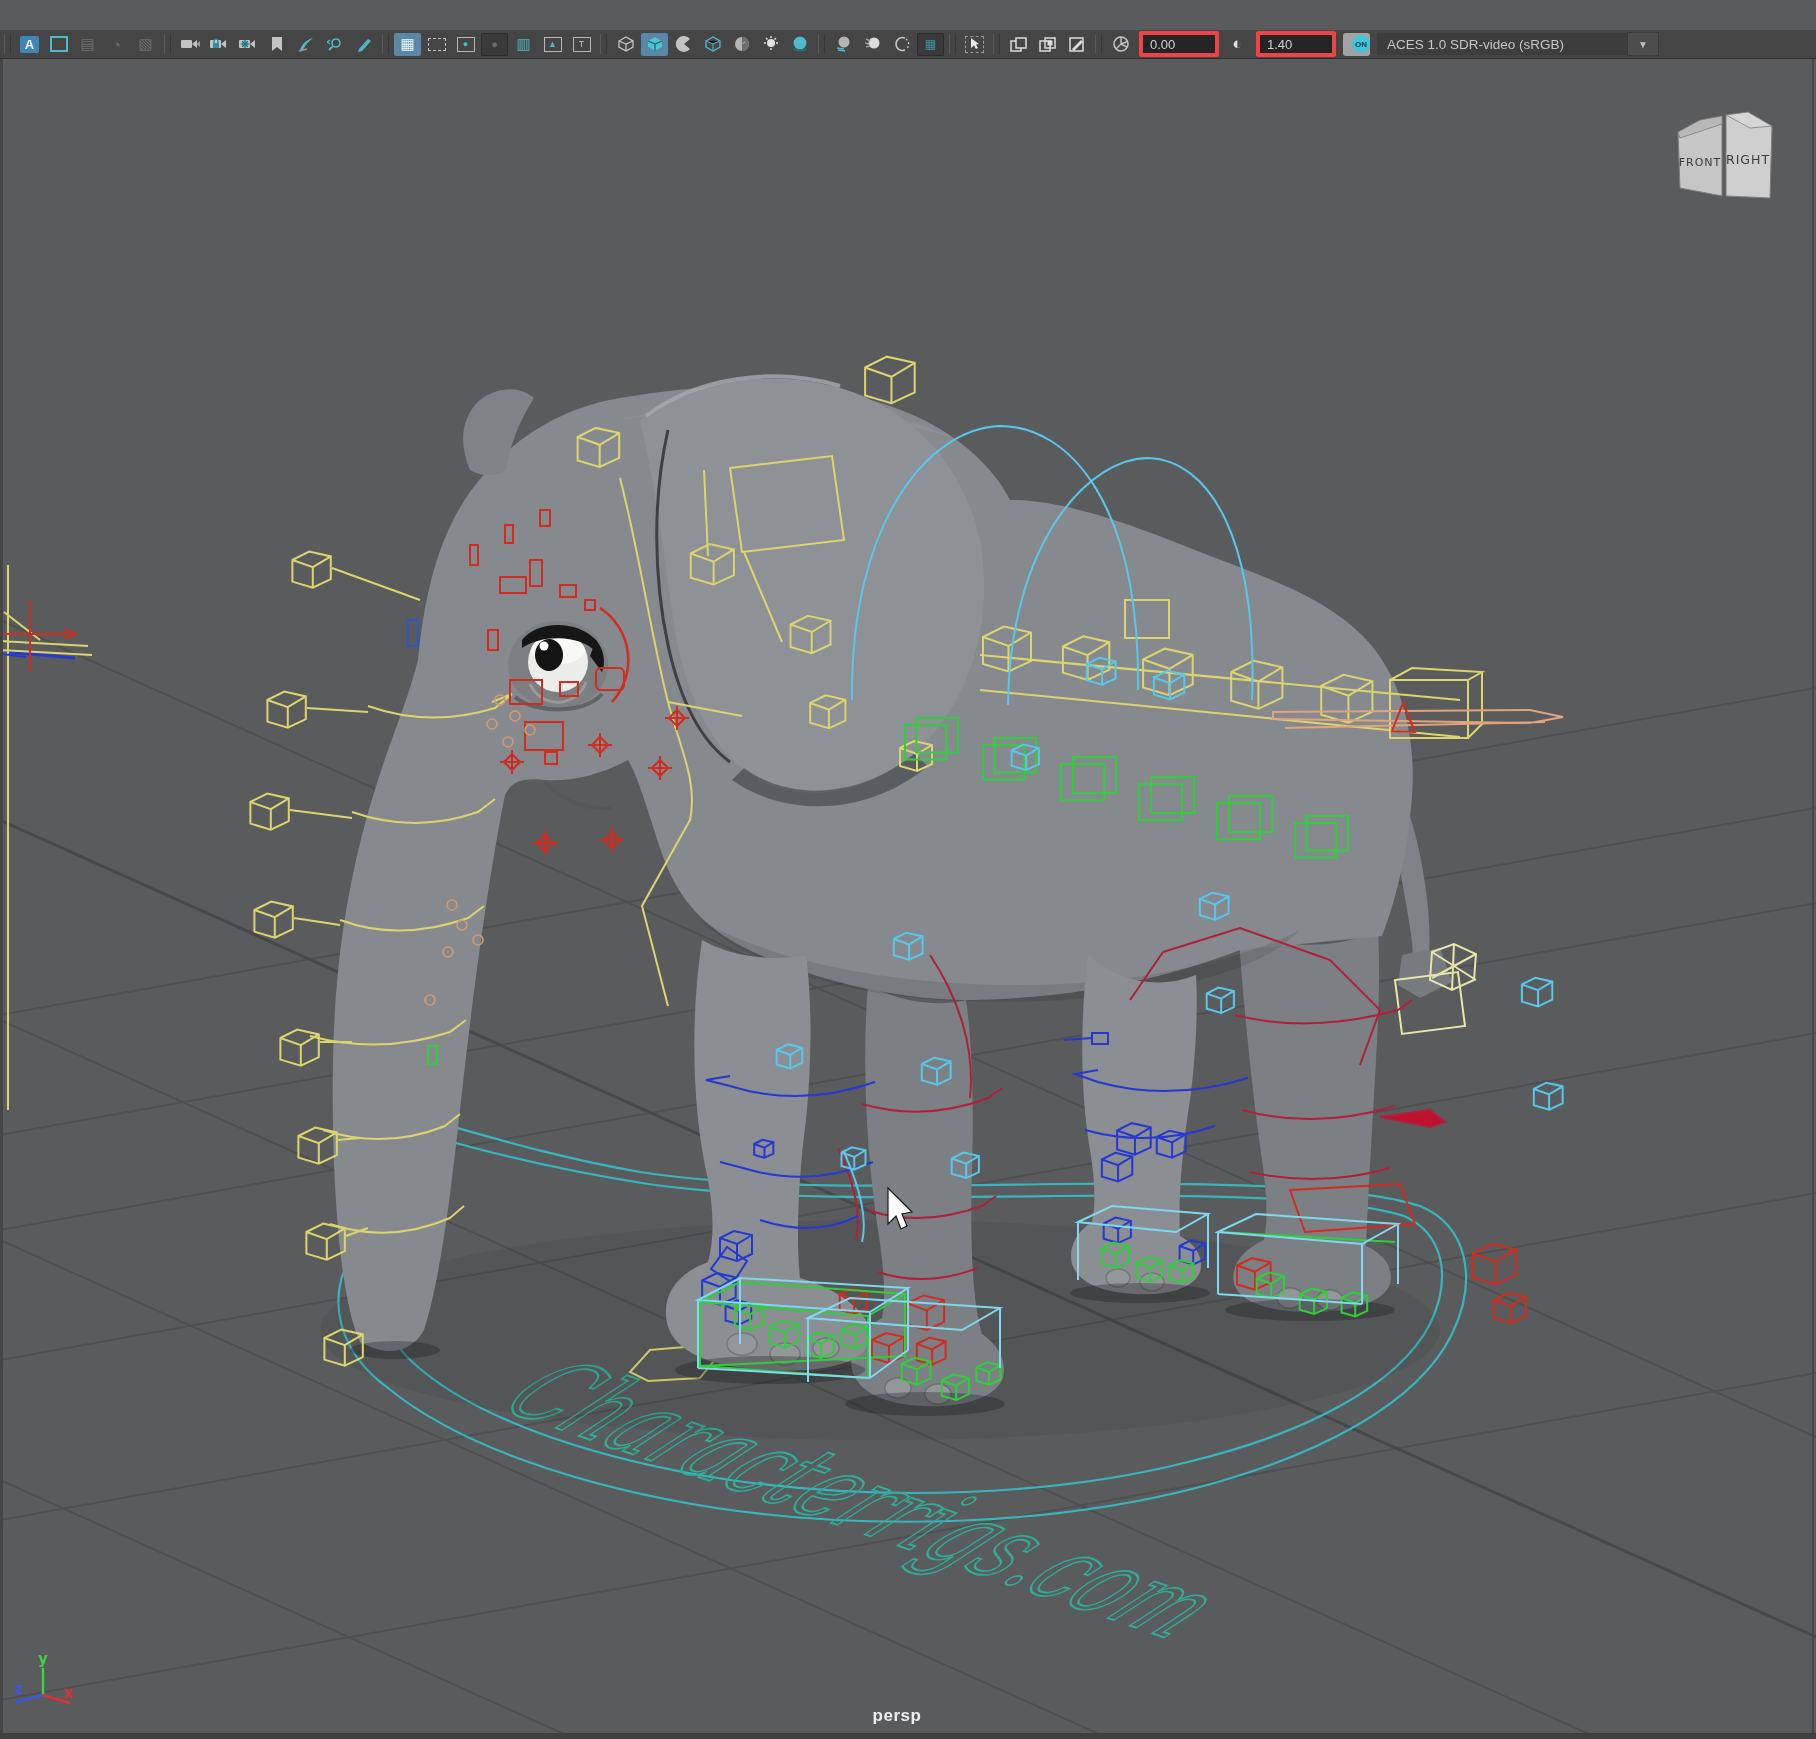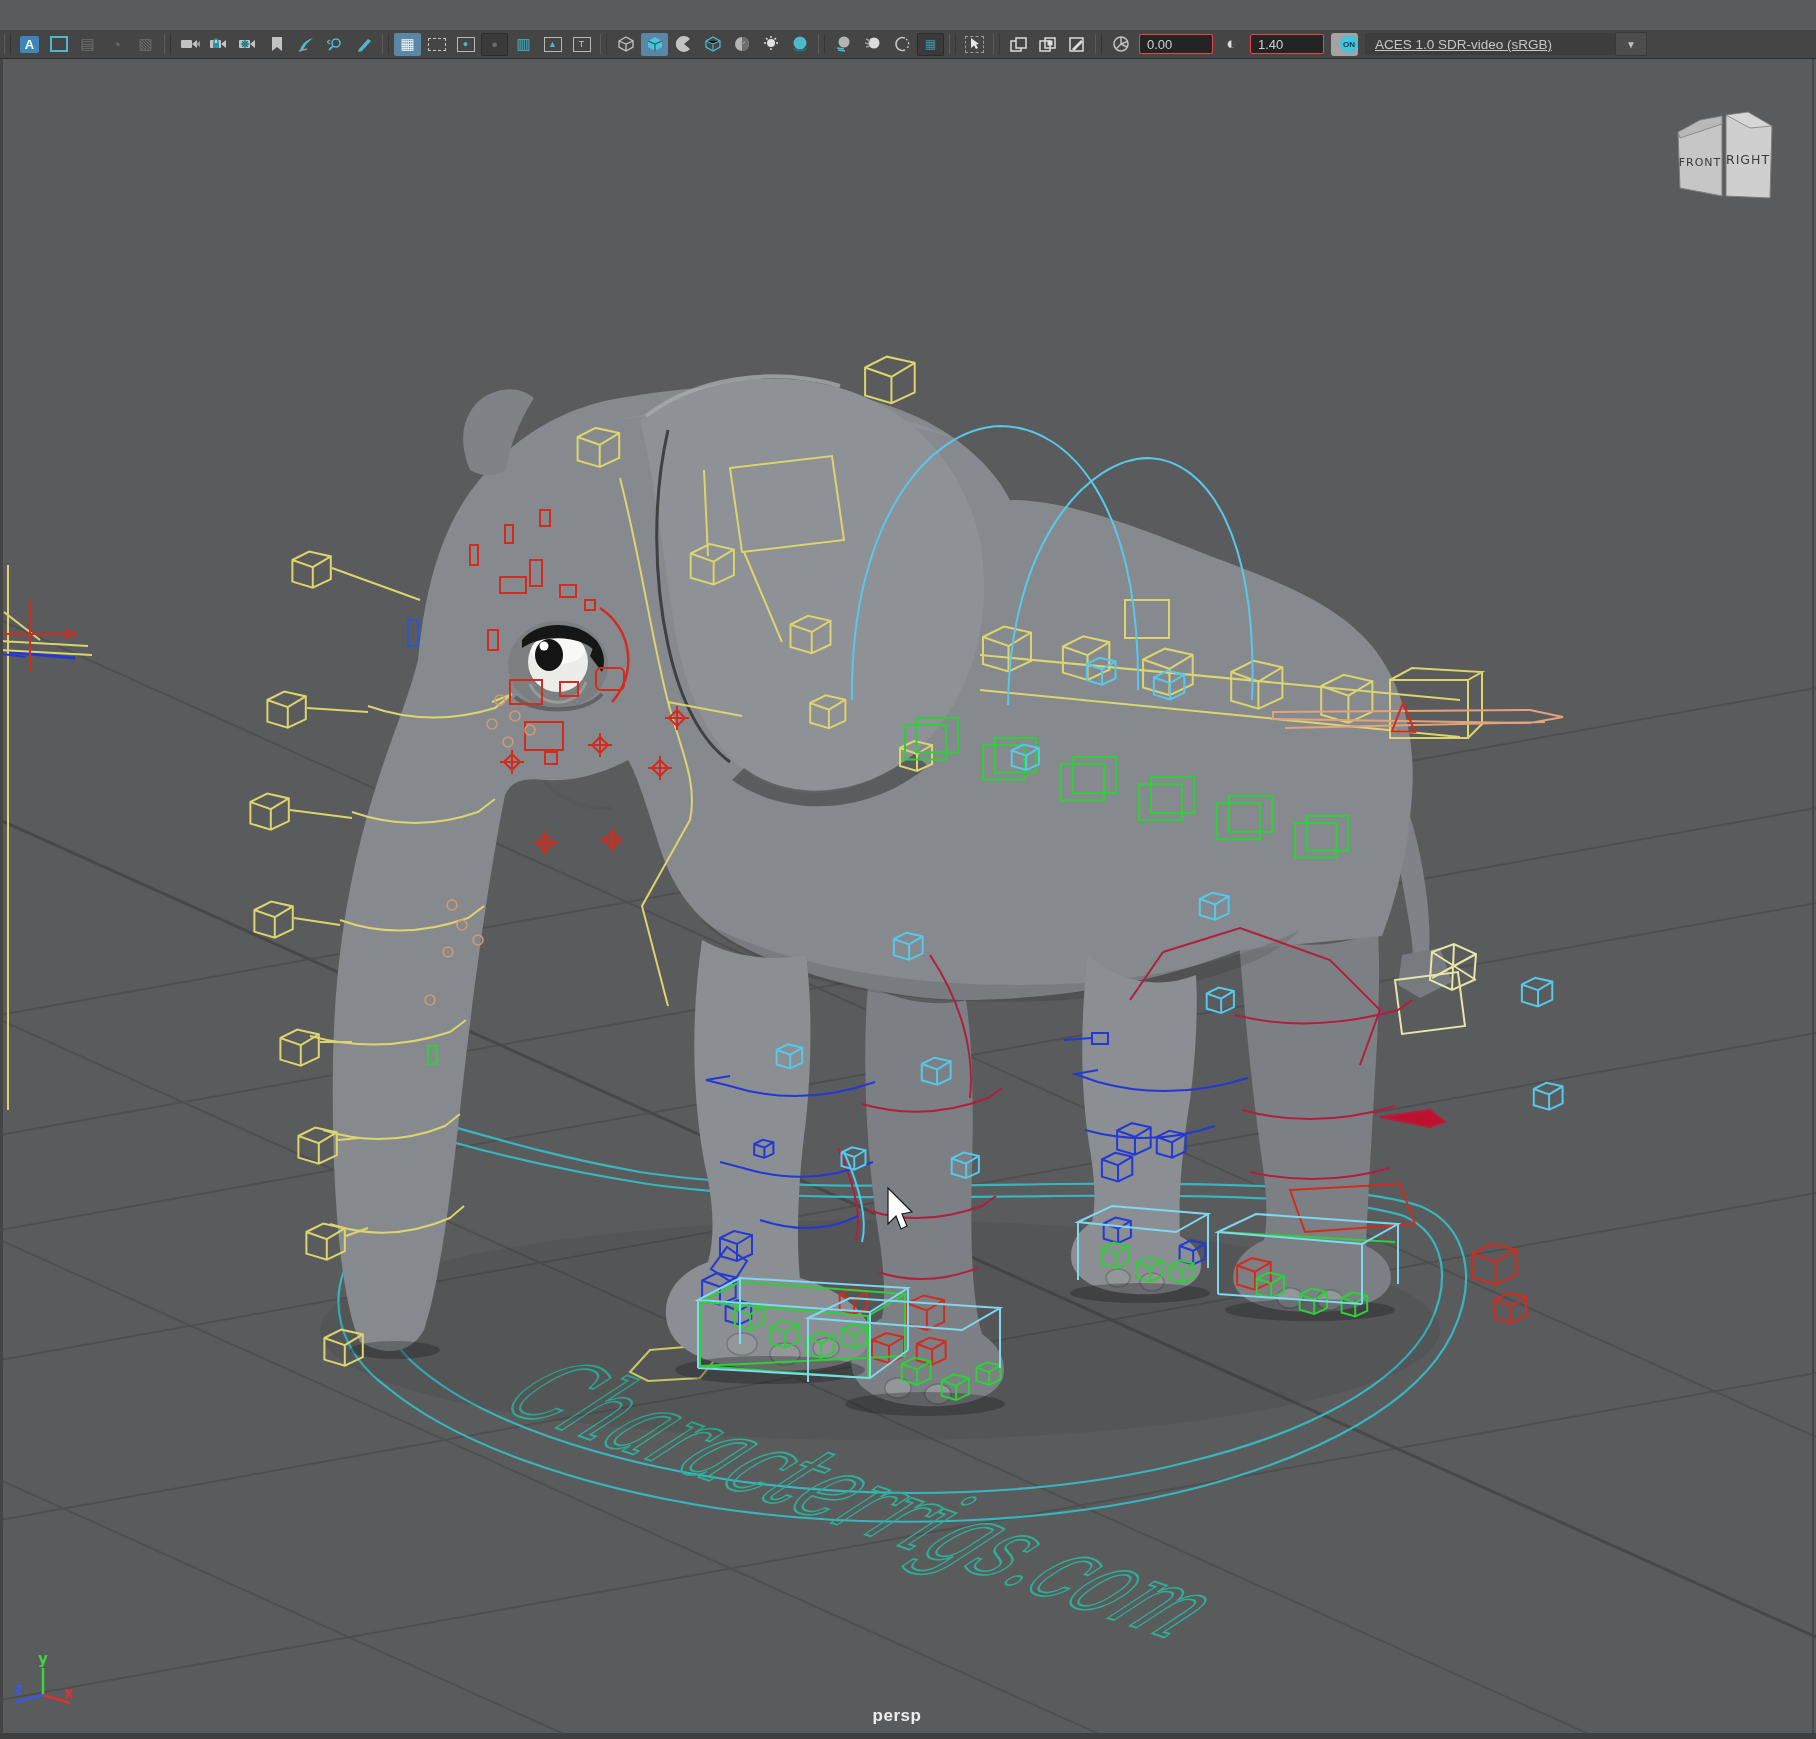--- a/index.html
+++ b/index.html
@@ -19,27 +19,27 @@
   .ti.dim{opacity:.32;}
   .ti.pressed{background:#3a3a3a;box-shadow:inset 0 0 0 1px #2c2c2c;}
   .abadge{width:19px;height:17px;background:#3d87b8;color:#fff;font-weight:bold;font-size:13px;
           display:flex;align-items:center;justify-content:center;border-radius:2px;}
   .marq{width:14px;height:12px;border:2px solid #4cb9cc;}
   .dashedrect{width:16px;height:11px;border:1px dashed #c3c3c3;}
   .boxed{width:16px;height:13px;border:1px solid #b8b8b8;display:flex;align-items:center;
          justify-content:center;font-size:9px;}
   .dashed{border:1px dashed #9a9a9a;width:17px;height:15px;display:flex;align-items:center;justify-content:center;}
   .tfield{width:58px;height:18px;background:#222426;color:#cfcfcf;font-size:13px;padding:0 7px;
-          display:flex;align-items:center;border-radius:2px;border:1px solid #ef4444;margin:0 4px;}
+          display:flex;align-items:center;border-radius:2px;border:4px solid #ef4444;margin:0 4px;}
   .onbtn{width:27px;height:23px;background:#a3a3a3;border-radius:3px;display:flex;align-items:center;
          justify-content:flex-end;margin:0 3px;}
   .oncirc{width:18px;height:18px;border-radius:50%;background:#42c4dc;color:#0d3a4a;font-size:8px;
           font-weight:bold;display:flex;align-items:center;justify-content:center;}
   .vtdrop{width:240px;height:22px;background:#3d3d3d;color:#c6c6c6;font-size:13.5px;display:flex;
-          align-items:center;padding-left:10px;margin-left:4px;text-decoration:underline;}
+          align-items:center;padding-left:10px;margin-left:4px;}
   .vtarrow{width:30px;height:22px;background:#4d4d4d;color:#c0c0c0;font-size:10px;display:flex;
            align-items:center;justify-content:center;border:1px solid #3a3a3a;}
   
   #scene{position:absolute;left:0;top:0;z-index:1;}
   #persp-label{position:absolute;left:857px;top:1706px;width:80px;text-align:center;color:#ededed;
                font-size:17px;font-weight:bold;z-index:4;letter-spacing:.5px;}
   #vp-edge-r{position:absolute;right:2px;top:58px;width:2px;height:1681px;background:#474747;z-index:4;}
   #vp-edge-l{position:absolute;left:0;top:58px;width:3px;height:1681px;background:#454545;z-index:4;}
   #vp-edge-b{position:absolute;left:0;top:1733px;width:100%;height:6px;background:#3f3f3f;z-index:4;}
   svg .fl{stroke:#4e4f51;stroke-width:2;fill:none;}

